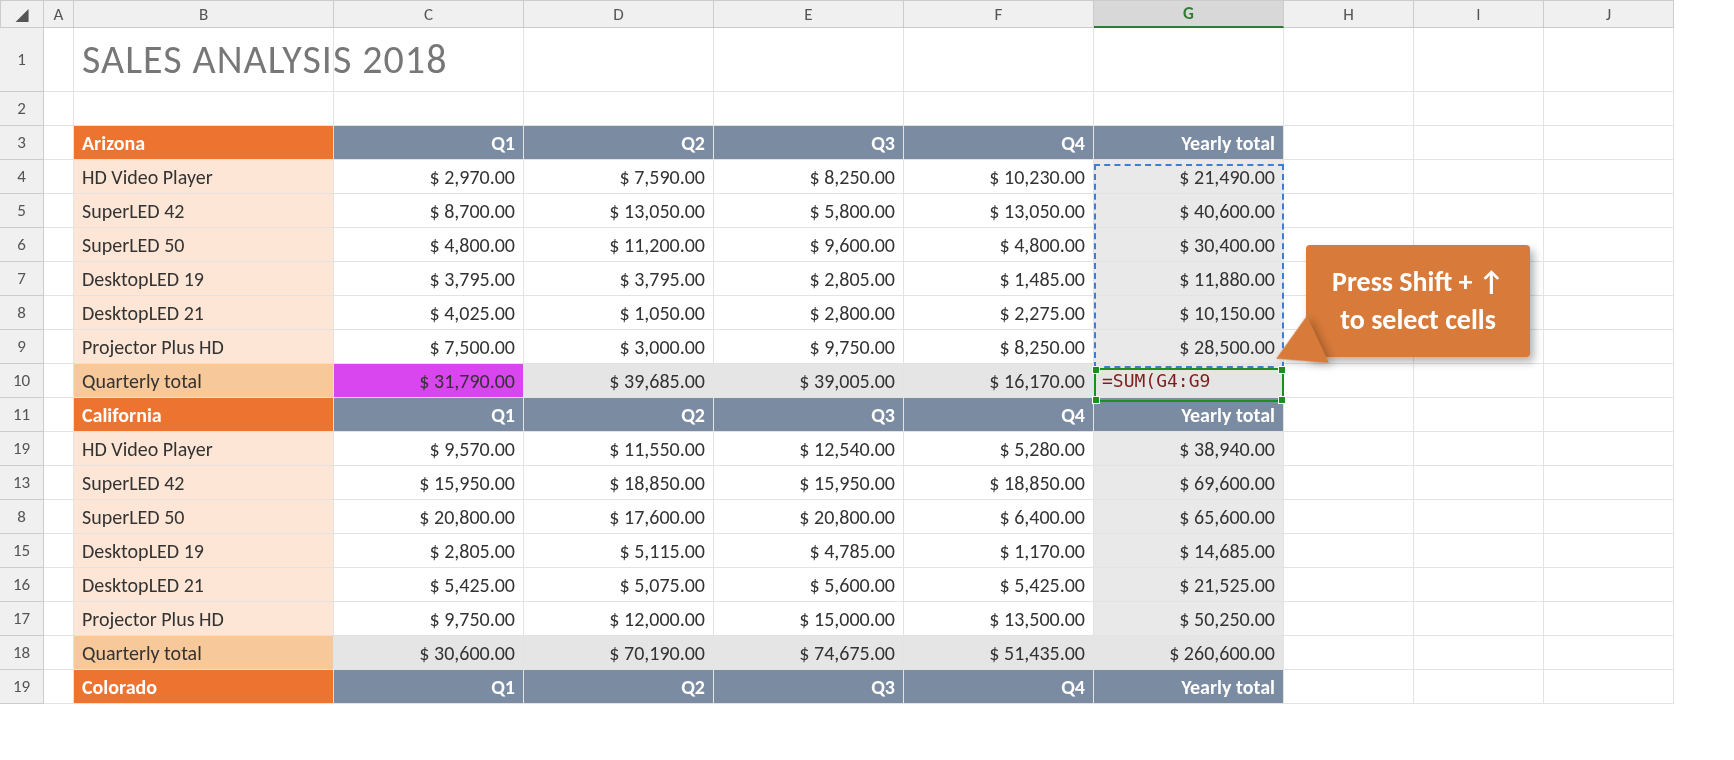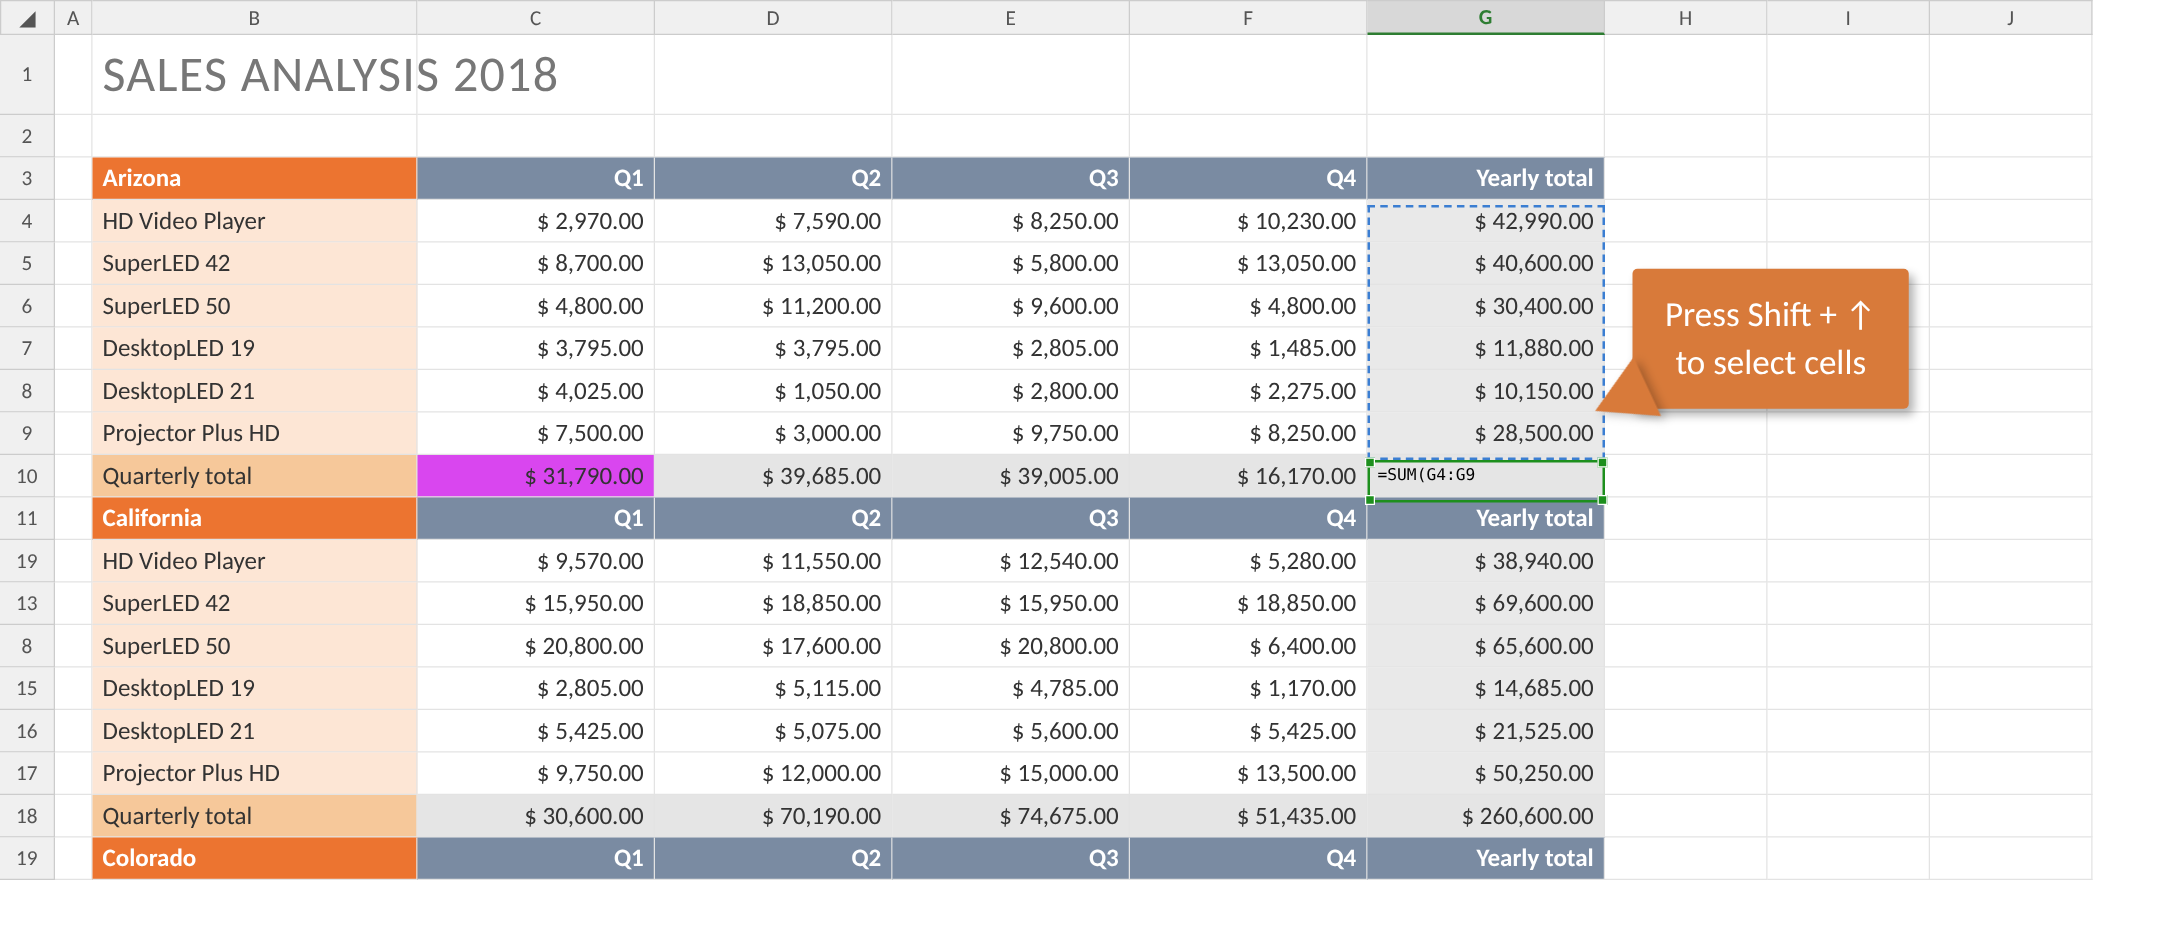--- a/index.html
+++ b/index.html
@@ -100,22 +100,22 @@
     bottom: -18px;
     width: 0; height: 0;
     border-top: 26px solid transparent;
     border-bottom: 26px solid transparent;
     border-right: 46px solid #d87a3a;
     transform: rotate(-25deg);
     filter: drop-shadow(3px 4px 4px rgba(0,0,0,0.25));
   }
   .formula-cell {
     font-family: Consolas, monospace;
-    font-size: 13px;
-    color: #000000;
+    font-size: 18px;
+    color: #7f1d1d;
     background: #e5e5e5;
     justify-content: flex-start;
   }
 </style>
 </head>
 <body>
 
 <div class="sheet" id="sheet" style="grid-template-columns: 44px 30px 260px 190px 190px 190px 190px 190px 130px 130px 130px; grid-template-rows: 28px 64px 34px 34px 34px 34px 34px 34px 34px 34px 34px 34px 34px 34px 34px 34px 34px 34px 34px 34px 34px;">
     <div class="corner">◢</div>
     <div class="colhdr">A</div>
@@ -161,21 +161,21 @@
     <div class="cell"></div>
     <div class="cell"></div>
     <div class="cell"></div>
     <div class="rowhdr">4</div>
     <div class="cell"></div>
     <div class="cell name-col">HD Video Player</div>
     <div class="cell right">$ 2,970.00</div>
     <div class="cell right">$ 7,590.00</div>
     <div class="cell right">$ 8,250.00</div>
     <div class="cell right">$ 10,230.00</div>
-    <div class="cell right total-col">$ 42,990.00</div>
+    <div class="cell right total-col">$ 21,490.00</div>
     <div class="cell"></div>
     <div class="cell"></div>
     <div class="cell"></div>
     <div class="rowhdr">5</div>
     <div class="cell"></div>
     <div class="cell name-col">SuperLED 42</div>
     <div class="cell right">$ 8,700.00</div>
     <div class="cell right">$ 13,050.00</div>
     <div class="cell right">$ 5,800.00</div>
     <div class="cell right">$ 13,050.00</div>
@@ -341,17 +341,17 @@
 
 <div class="blue-marquee" style="left:1094px; top:164px; width:190px; height:204px;"></div>
 
 <div class="sel-range" style="left:1094px; top:368px; width:190px; height:34px;">
   <div class="handle" style="left:-4px; top:-4px"></div>
   <div class="handle" style="right:-4px; top:-4px"></div>
   <div class="handle" style="left:-4px; bottom:-4px"></div>
   <div class="handle" style="right:-4px; bottom:-4px"></div>
 </div>
 
-<div class="callout" style="left:1306px; top:215px;">
+<div class="callout" style="left:1306px; top:245px;font-weight:bold;">
   <div class="arrow"></div>
   <div>Press Shift + ↑</div>
   <div>to select cells</div>
 </div>
 
 </body></html>

